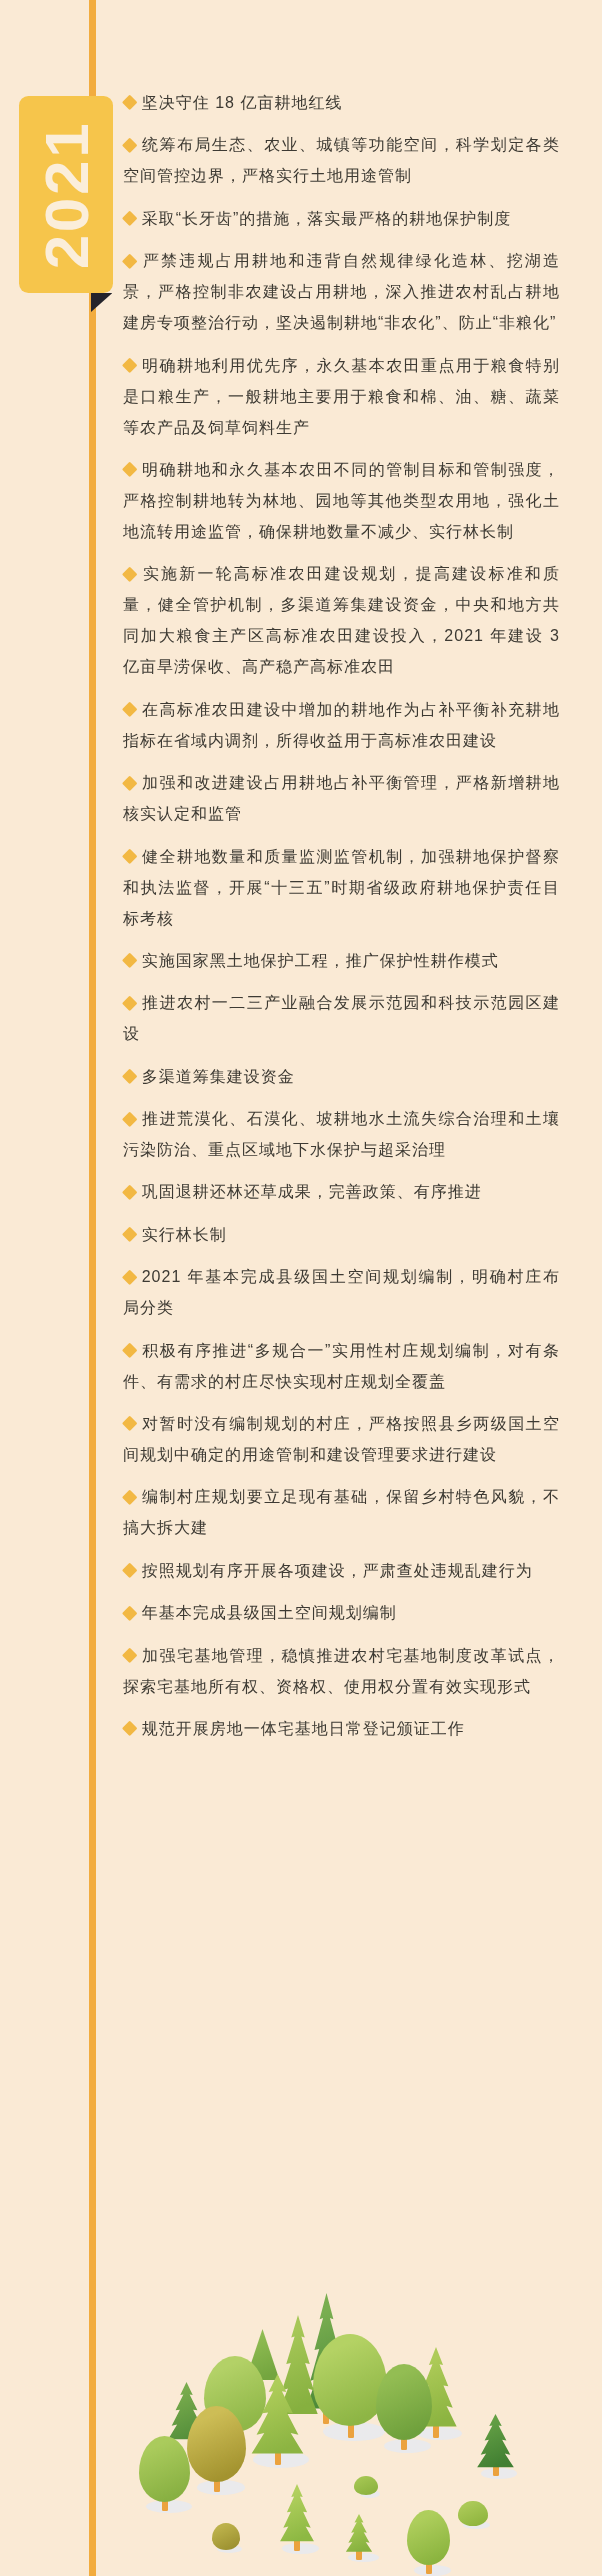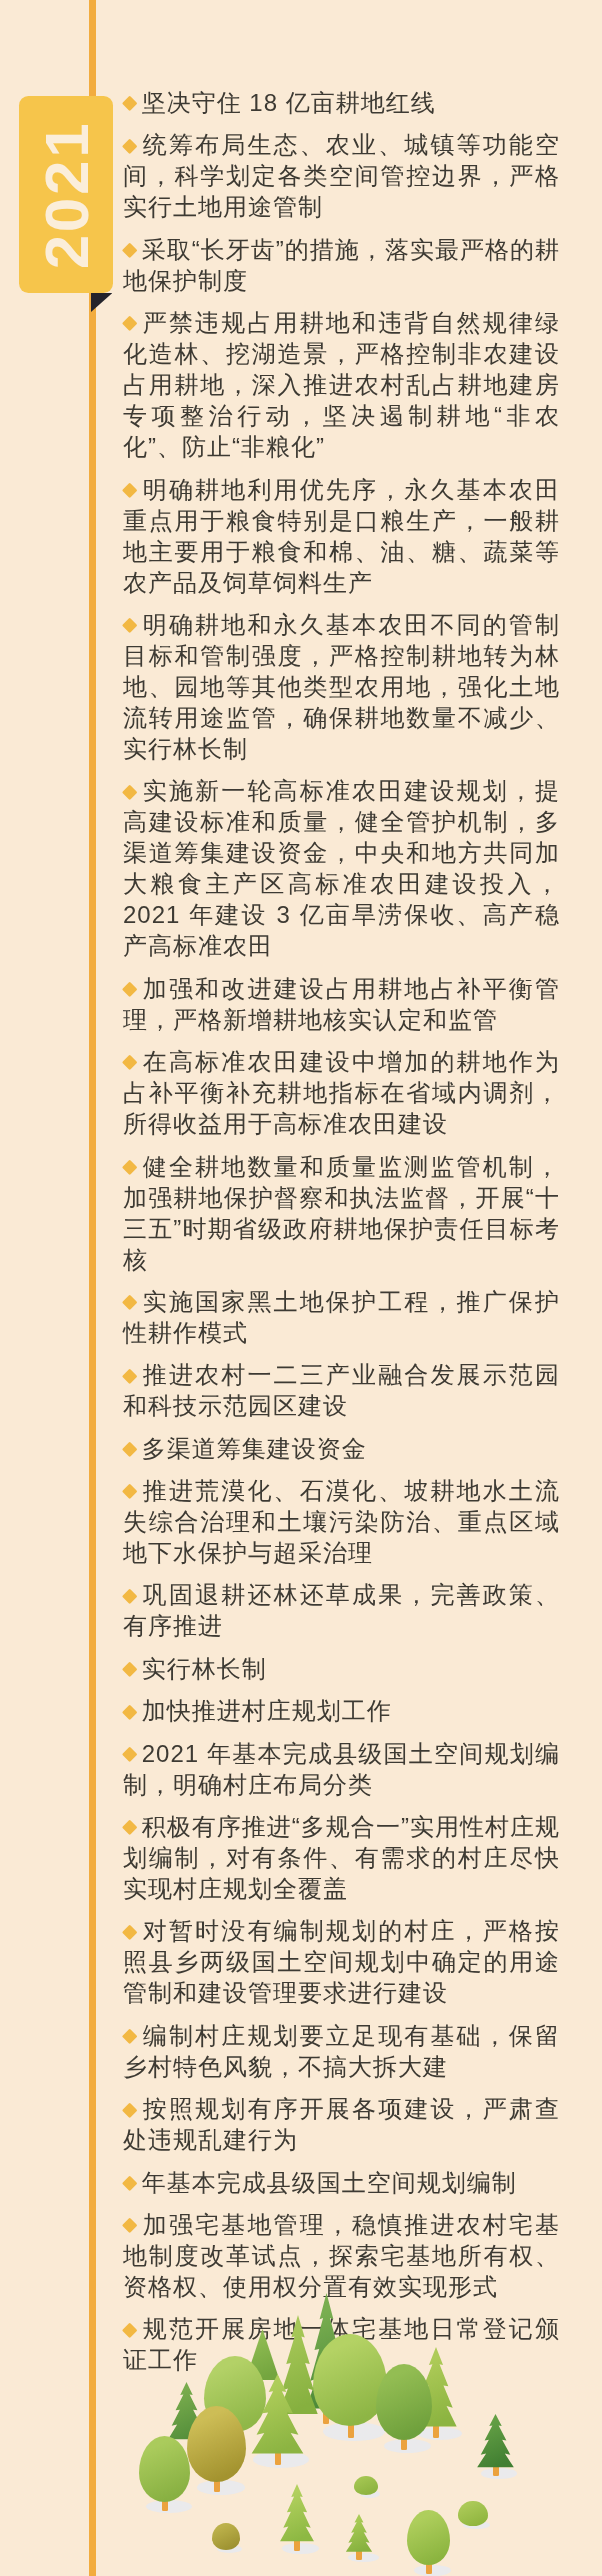--- a/index.html
+++ b/index.html
@@ -47,21 +47,21 @@
     clip-path:polygon(0 0,100% 0,0 100%);
   }
   
   .items{
     position:absolute;
     left:123px; top:87px;
     width:437px;
   }
   .item{
     margin:0 0 11.4px 0;
-    font-size:24px;
+    font-size:16px;
     line-height:31px;
     letter-spacing:1px;
     color:#3D3A33;
     text-align:justify;
   }
   .diamond{
     display:inline-block;
     width:11.4px; height:11.4px;
     margin:0 6px 1.3px 1.3px;
     background:#F2B843;
@@ -114,28 +114,28 @@
 
   <div class="item">
     <span class="diamond"></span><span class="item-text">明确耕地和永久基本农田不同的管制目标和管制强度，严格控制耕地转为林地、园地等其他类型农用地，强化土地流转用途监管，确保耕地数量不减少、实行林长制</span>
   </div>
 
   <div class="item">
     <span class="diamond"></span><span class="item-text">实施新一轮高标准农田建设规划，提高建设标准和质量，健全管护机制，多渠道筹集建设资金，中央和地方共同加大粮食主产区高标准农田建设投入，2021 年建设 3 亿亩旱涝保收、高产稳产高标准农田</span>
   </div>
 
   <div class="item">
+    <span class="diamond"></span><span class="item-text">在高标准农田建设中增加的耕地作为占补平衡补充耕地指标在省域内调剂，所得收益用于高标准农田建设</span>
+  </div>
+
+  <div class="item">
     <span class="diamond"></span><span class="item-text">加强和改进建设占用耕地占补平衡管理，严格新增耕地核实认定和监管</span>
   </div>
 
   <div class="item">
-    <span class="diamond"></span><span class="item-text">在高标准农田建设中增加的耕地作为占补平衡补充耕地指标在省域内调剂，所得收益用于高标准农田建设</span>
-  </div>
-
-  <div class="item">
     <span class="diamond"></span><span class="item-text">健全耕地数量和质量监测监管机制，加强耕地保护督察和执法监督，开展“十三五”时期省级政府耕地保护责任目标考核</span>
   </div>
 
   <div class="item">
     <span class="diamond"></span><span class="item-text">实施国家黑土地保护工程，推广保护性耕作模式</span>
   </div>
 
   <div class="item">
     <span class="diamond"></span><span class="item-text">推进农村一二三产业融合发展示范园和科技示范园区建设</span>
   </div>
@@ -149,23 +149,20 @@
   </div>
 
   <div class="item">
     <span class="diamond"></span><span class="item-text">巩固退耕还林还草成果，完善政策、有序推进</span>
   </div>
 
   <div class="item">
     <span class="diamond"></span><span class="item-text">实行林长制</span>
   </div>
 
-  <div class="item">
-    <span class="diamond"></span><span class="item-text">加快推进村庄规划工作</span>
-  </div>
 
   <div class="item">
     <span class="diamond"></span><span class="item-text">2021 年基本完成县级国土空间规划编制，明确村庄布局分类</span>
   </div>
 
   <div class="item">
     <span class="diamond"></span><span class="item-text">积极有序推进“多规合一”实用性村庄规划编制，对有条件、有需求的村庄尽快实现村庄规划全覆盖</span>
   </div>
 
   <div class="item">

